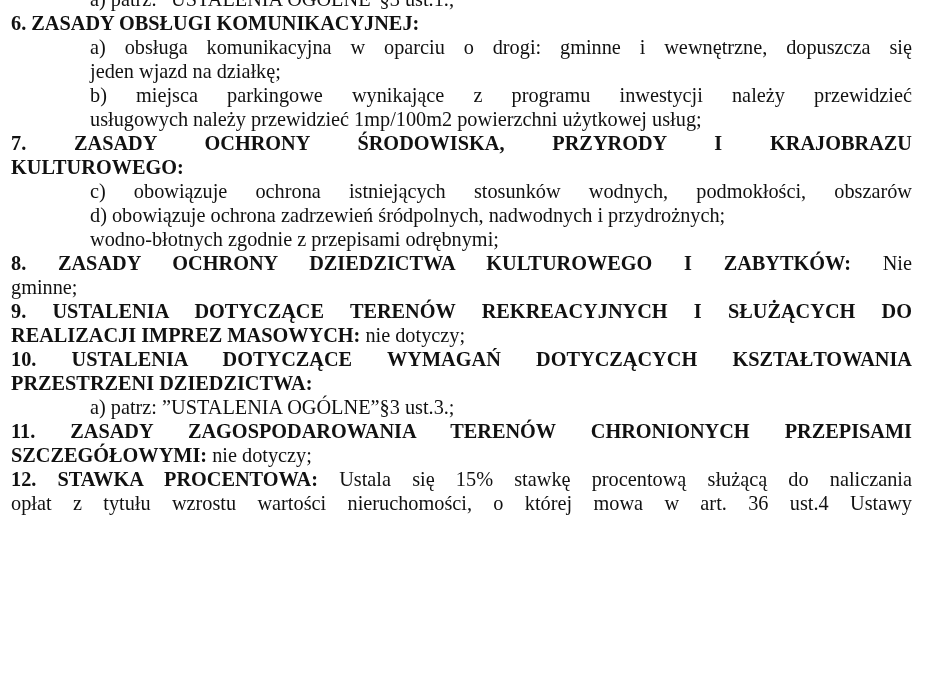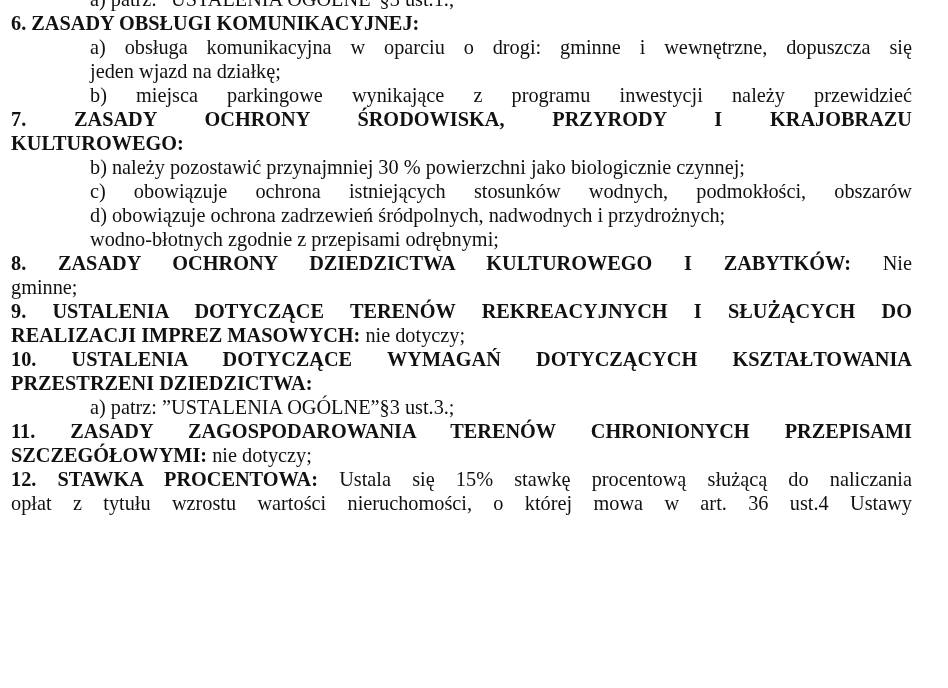--- a/index.html
+++ b/index.html
@@ -15,24 +15,24 @@
 </head>
 <body>
 
 <div class="page">
   <span class="line indent">a) patrz: ”USTALENIA OGÓLNE”§3 ust.1.;</span>
 
   <span class="line"><b>6. ZASADY OBSŁUGI KOMUNIKACYJNEJ:</b></span>
   <span class="line just indent">a) obsługa komunikacyjna w oparciu o drogi: gminne i wewnętrzne, dopuszcza się</span>
   <span class="line indent">jeden wjazd na działkę;</span>
   <span class="line just indent">b) miejsca parkingowe wynikające z programu inwestycji należy przewidzieć</span>
+  <span class="line indent">usługowych należy przewidzieć 1mp/100m2 powierzchni użytkowej usług;</span>
 
   <span class="line just"><b>7. ZASADY OCHRONY ŚRODOWISKA, PRZYRODY I KRAJOBRAZU</b></span>
   <span class="line"><b>KULTUROWEGO:</b></span>
-  <span class="line indent">b) należy pozostawić przynajmniej 30 % powierzchni jako biologicznie czynnej;</span>
   <span class="line just indent">c) obowiązuje ochrona istniejących stosunków wodnych, podmokłości, obszarów</span>
   <span class="line indent">d) obowiązuje ochrona zadrzewień śródpolnych, nadwodnych i przydrożnych;</span>
   <span class="line indent">wodno-błotnych zgodnie z przepisami odrębnymi;</span>
 
   <span class="line just"><b>8. ZASADY OCHRONY DZIEDZICTWA KULTUROWEGO I ZABYTKÓW:</b><span> Nie</span></span>
   <span class="line">gminne;</span>
 
   <span class="line just"><b>9. USTALENIA DOTYCZĄCE TERENÓW REKREACYJNYCH I SŁUŻĄCYCH DO</b></span>
   <span class="line"><b>REALIZACJI IMPREZ MASOWYCH:</b><span> nie dotyczy;</span></span>
 

